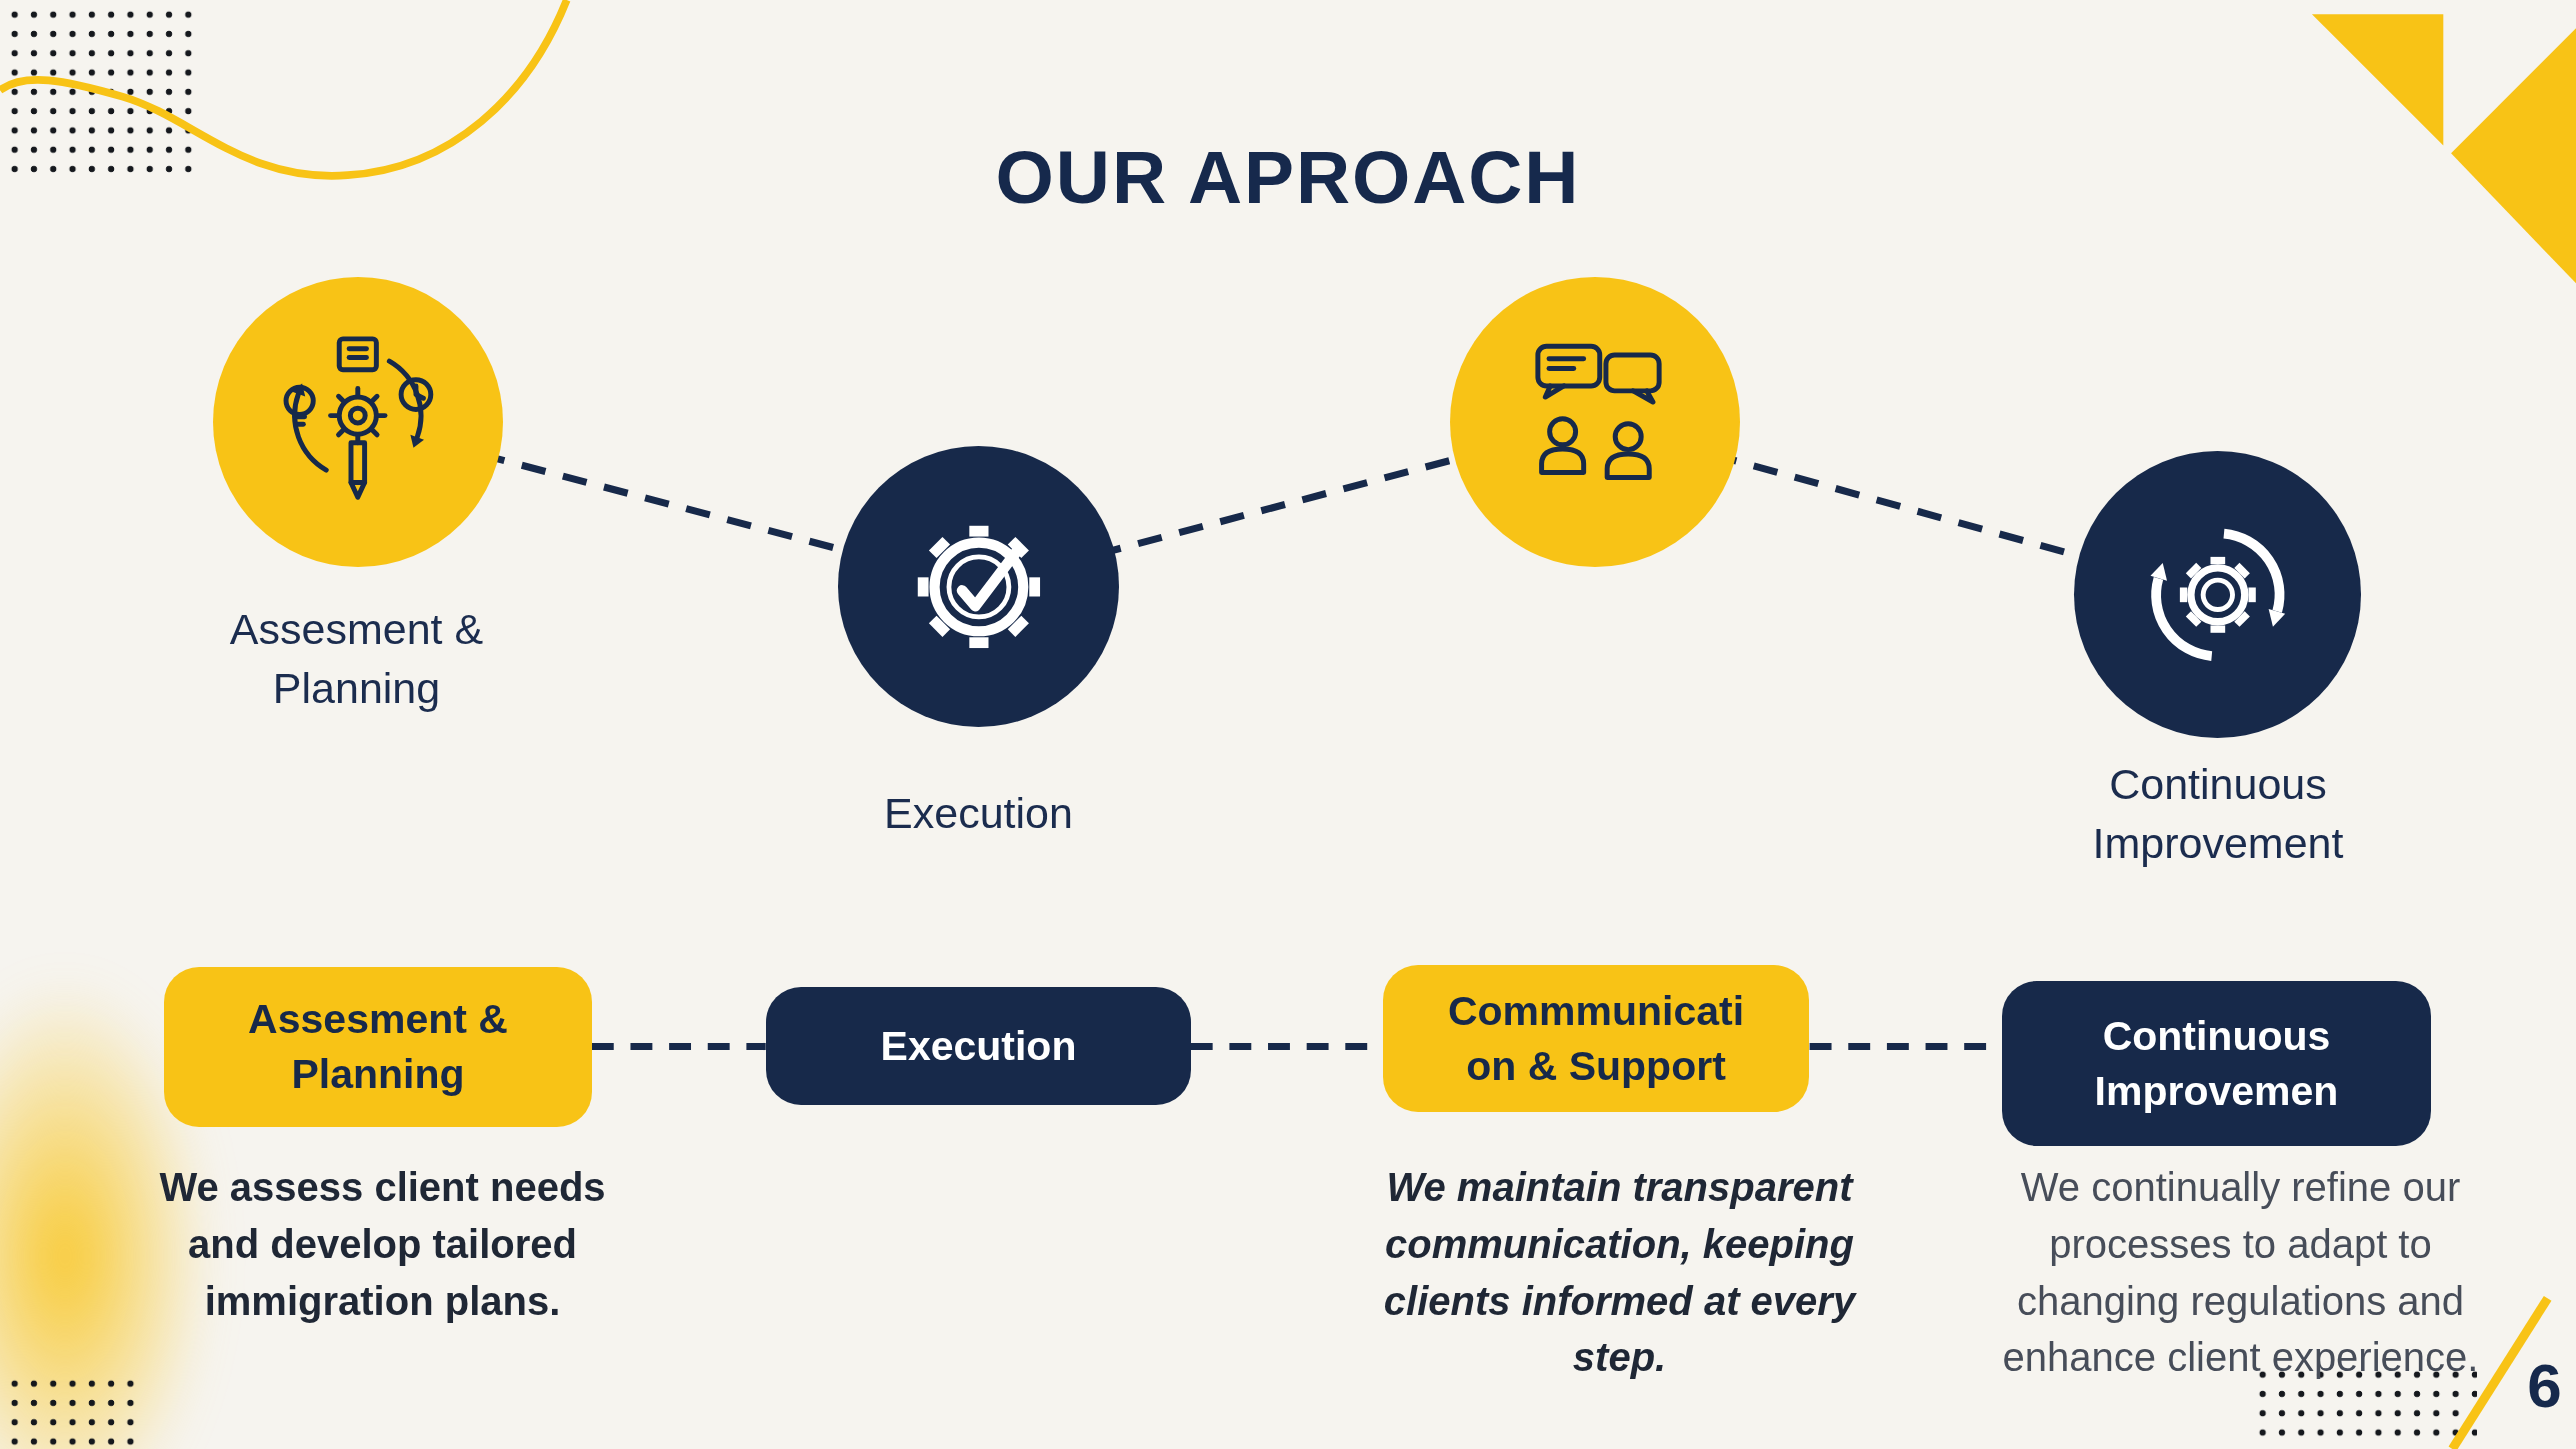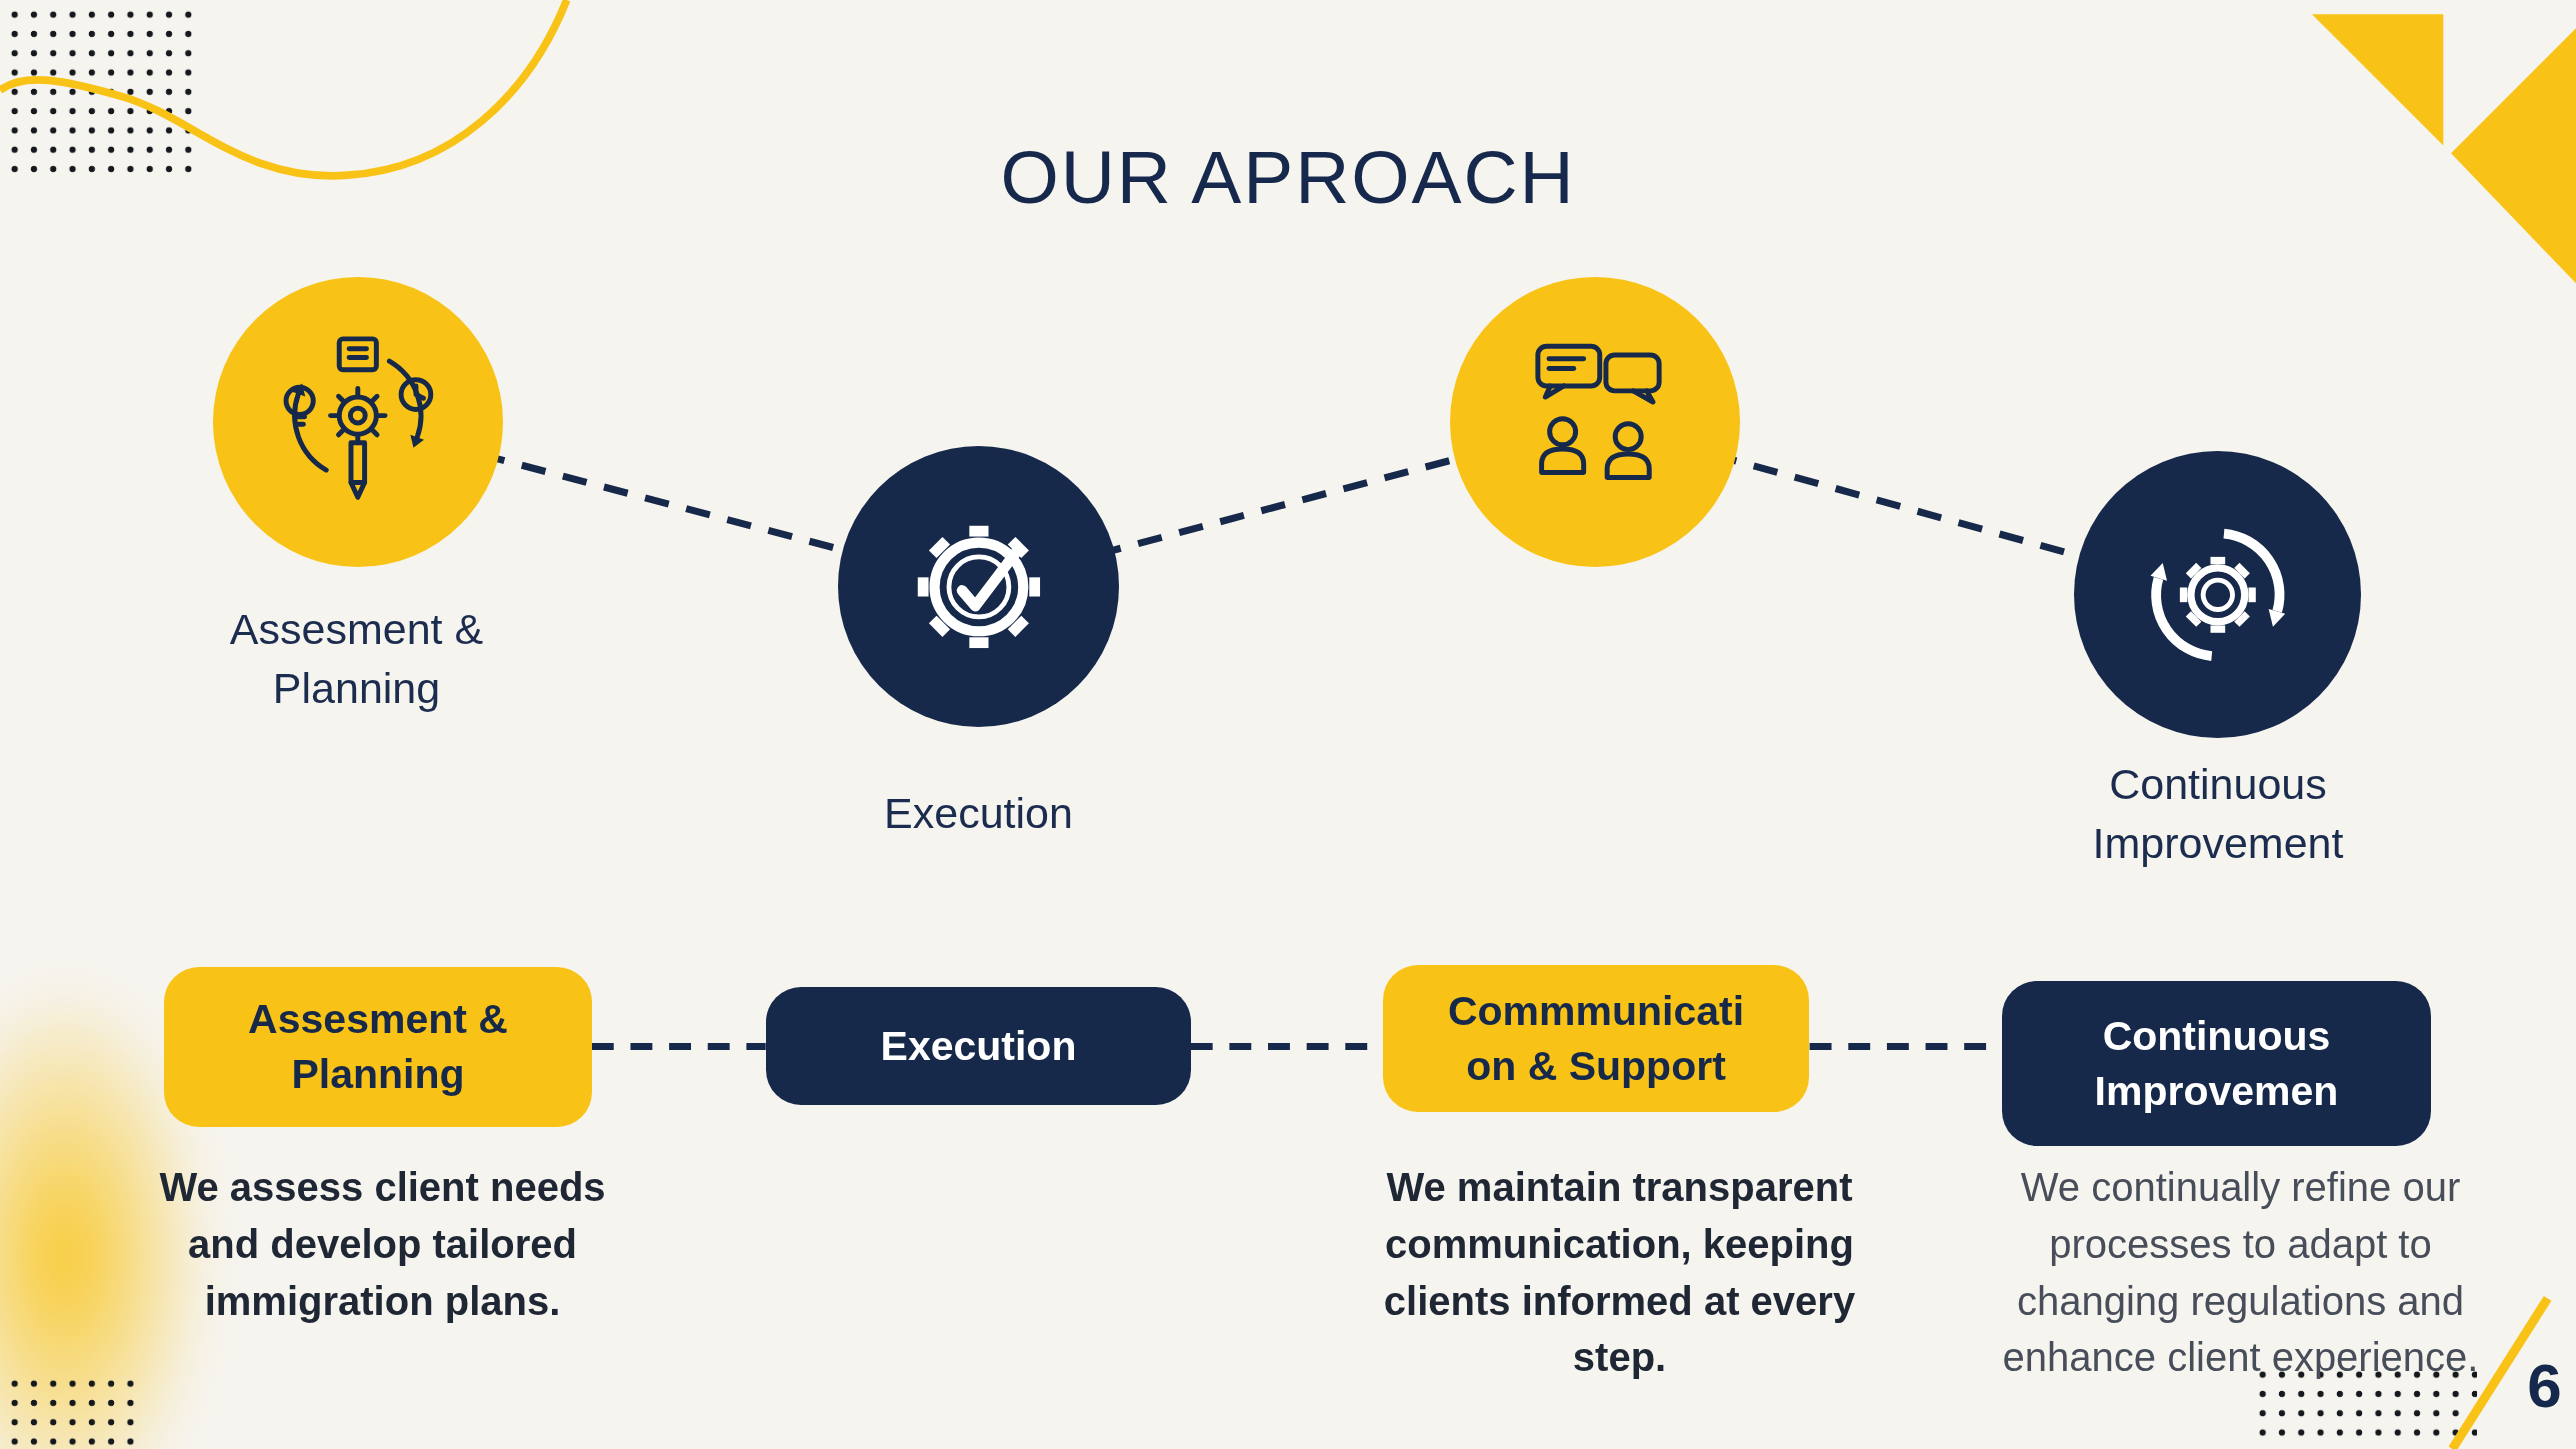--- a/index.html
+++ b/index.html
@@ -23,21 +23,21 @@
   .dots-br{left:2253px;top:1365px;width:224px;height:81px;}
   .blob{
     position:absolute;z-index:0;
     left:-122px;top:902px;width:374px;height:708px;
     background:radial-gradient(closest-side,rgba(248,199,40,0.95),rgba(248,199,40,0) 78%);
     filter:blur(22px);
   }
   
   .title{
     position:absolute;z-index:2;left:0;right:0;top:134px;margin:0;
-    text-align:center;font-size:75px;font-weight:400;letter-spacing:1.9px;
+    text-align:center;font-size:75px;font-weight:700;letter-spacing:1.9px;
     color:#16294C;
   }
   
   .circle{
     position:absolute;z-index:3;border-radius:50%;
     display:flex;align-items:center;justify-content:center;
   }
   .circle svg{width:64%;height:64%;}
   .bg-yellow{background:#F8C316;}
   .bg-navy{background:#17294A;}
@@ -71,21 +71,21 @@
   .p4{left:2002px;top:981px;width:429px;height:165px;}
   
   .desc{
     position:absolute;z-index:3;margin:0;
     text-align:center;font-size:40px;line-height:1.42;
     color:#474D59;white-space:pre-line;
   }
   .desc.bold{font-weight:700;color:#1F2735;}
   .d1{left:138px;width:489px;top:1159px;}
   .d2{left:734px;width:489px;top:1159px;}
-  .d3{left:1375px;width:489px;top:1159px;}
+  .d3{left:1375px;width:489px;top:1159px;font-style:italic;}
   .d4{left:1983px;width:515px;top:1159px;}
   
   .pagenum{
     position:absolute;z-index:3;
     left:2509px;top:1350px;width:71px;
     text-align:center;font-size:62px;font-weight:800;color:#16294C;
   }
 </style>
 </head>
 <body>

